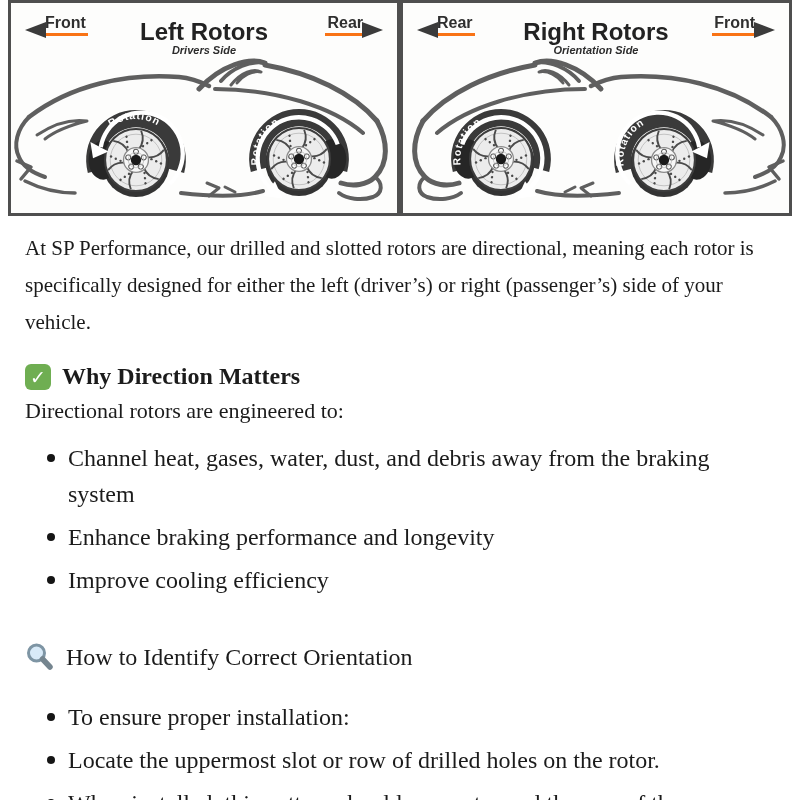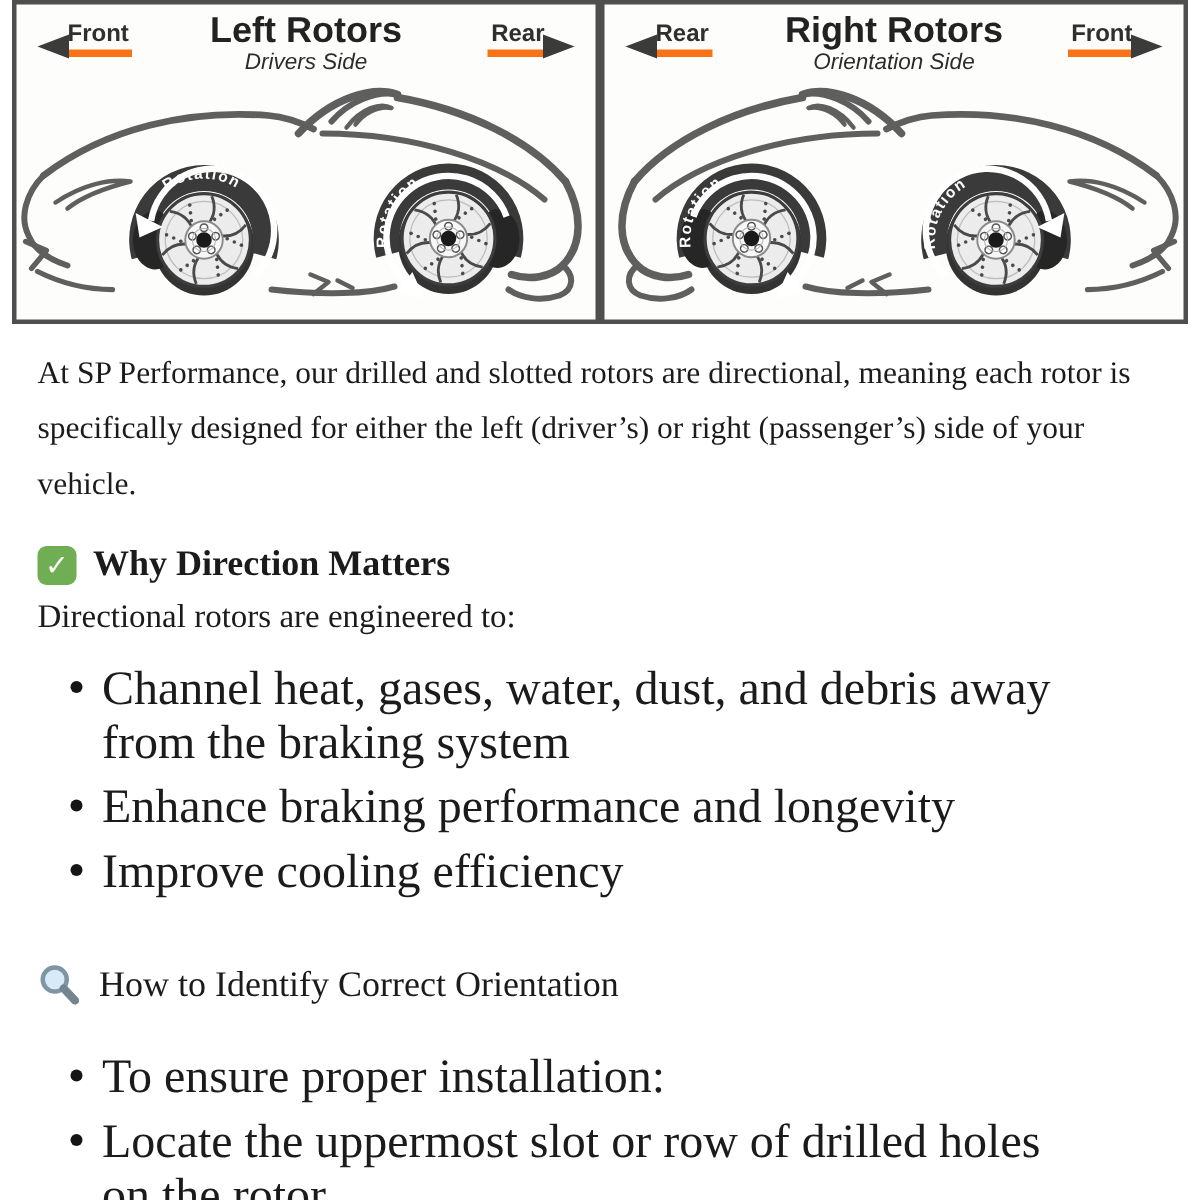--- a/index.html
+++ b/index.html
@@ -2,43 +2,43 @@
 <html><head>
 <meta charset="utf-8">
 <style>
   * { box-sizing: border-box; margin: 0; padding: 0; }
   html,body { width: 800px; background: #ffffff; font-family: "Liberation Serif", serif; color:#1b1b1b; }
 
   
   .diagram { display: flex; width: 784px; margin-left: 8px; }
   .panel { flex: 1 1 50%; height: 216px; border: 3px solid #4f4f4f; background: #fdfdfc; position: relative; overflow: hidden; }
   .panel-header { position: relative; height: 54px; }
-  .hdr-center { text-align: center; padding-top: 5px; font-family: "Liberation Sans", sans-serif; }
+  .hdr-center { text-align: center; padding-top: 16px; font-family: "Liberation Sans", sans-serif; }
   .hdr-title { font-size: 24px; font-weight: bold; color: #222; line-height: 1.05; }
-  .hdr-sub { font-size: 15px; font-weight: normal; font-style: italic; color: #2c2c2c; }
+  .hdr-sub { font-size: 11px; font-weight: bold; font-style: italic; color: #2c2c2c; }
   .dir-label { position: absolute; top: 11px; display: flex; align-items: center; font-family: "Liberation Sans", sans-serif; }
   .dir-label.left { left: 14px; }
   .dir-label.right { right: 14px; }
-  .dir-text { font-size: 16px; font-weight: bold; color: #2f2f2f; border-bottom: 5px solid #f97316; padding: 0 2px 1px 2px; }
+  .dir-text { font-size: 16px; font-weight: bold; color: #2f2f2f; border-bottom: 3px solid #f97316; padding: 0 2px 1px 2px; }
   .tri { width: 0; height: 0; border-top: 8px solid transparent; border-bottom: 8px solid transparent; }
   .tri-left  { border-right: 21px solid #3b3b3b; margin-right: -3px; transform: translateY(5px); }
   .tri-right { border-left: 21px solid #3b3b3b; margin-left: -3px; transform: translateY(5px); }
   .car-svg { position: absolute; left: 0; bottom: 0; width: 100%; height: 158px; }
 
   
   .content { padding: 14px 20px 10px 25px; }
   .intro { font-size: 21px; line-height: 37px; max-width: 745px; }
   .sec-head { display: flex; align-items: center; gap: 11px; margin-top: 22px; font-size: 24px; }
   .sec-head.bold { font-weight: bold; }
   .check-badge { display: inline-flex; align-items: center; justify-content: center;
                  width: 26px; height: 26px; border-radius: 6px; background: #6fae52;
                  color: #ffffff; font-family: "DejaVu Sans", sans-serif; font-size: 19px; font-weight: bold; }
   .lead { margin-top: 8px; font-size: 22px; }
   ul.blist { list-style: none; margin-top: 16px; }
-  ul.blist li { position: relative; padding-left: 43px; font-size: 32px; line-height: 36px; max-width: 700px; margin-bottom: 7px; }
+  ul.blist li { position: relative; padding-left: 43px; font-size: 24px; line-height: 36px; max-width: 700px; margin-bottom: 7px; }
   ul.blist li::before { content: ""; position: absolute; left: 22px; top: 14px; width: 8px; height: 8px; border-radius: 50%; background: #151515; }
   .mag-icon { flex: 0 0 auto; }
 </style>
 </head>
 <body>
 
 <svg width="0" height="0" style="position:absolute" aria-hidden="true">
   <defs>
     <g id="wheel-back">
       <circle cx="0" cy="4" r="39" fill="#333333"></circle>

